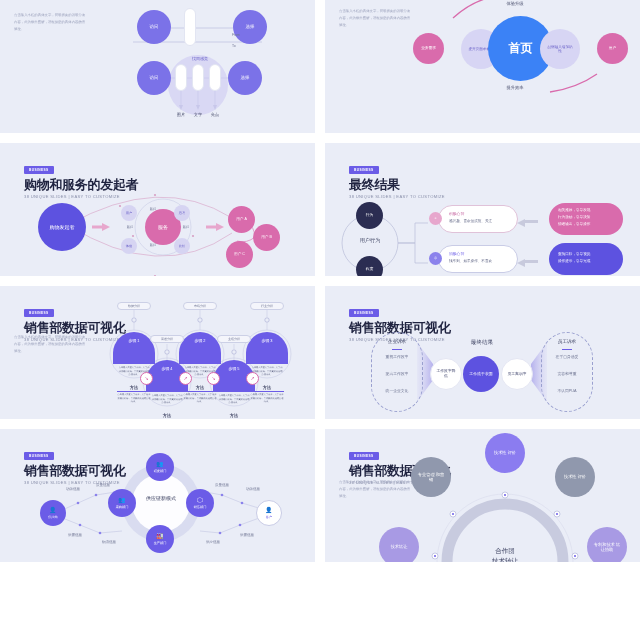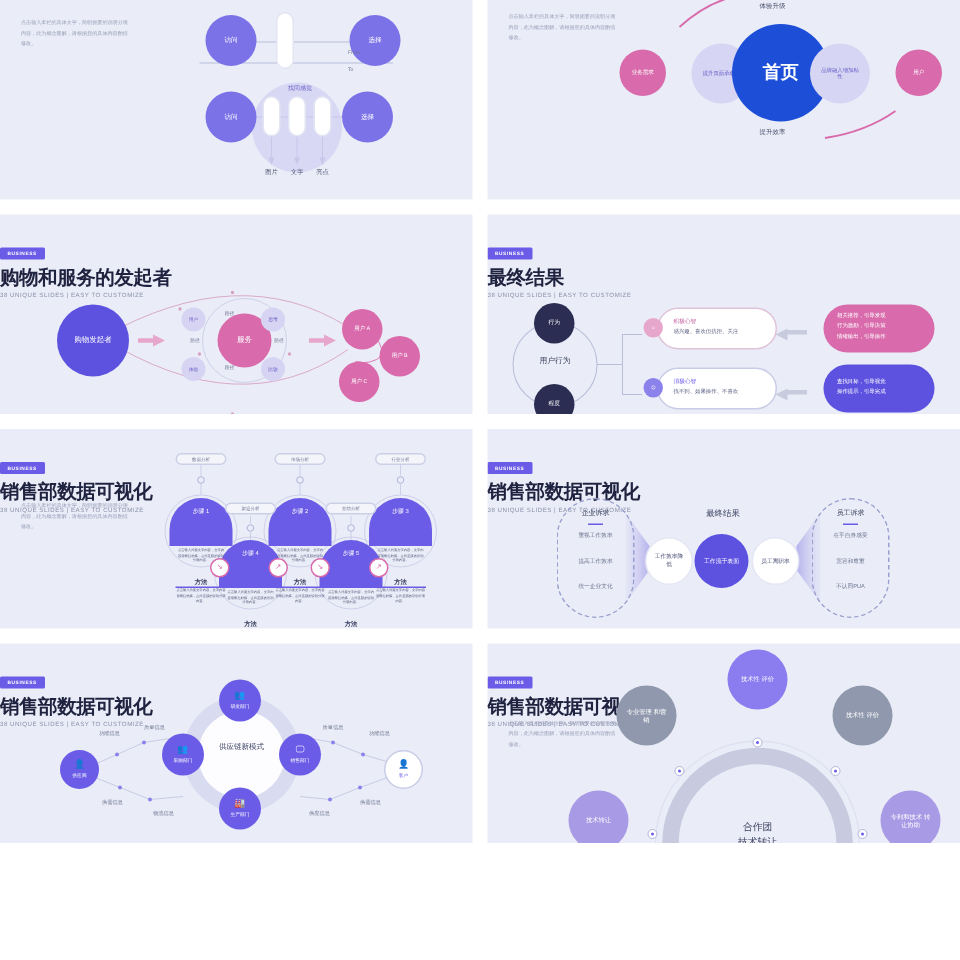--- a/index.html
+++ b/index.html
@@ -1,21 +1,21 @@
 <!DOCTYPE html>
 <html><head>
 <meta charset="utf-8">
 <style>
   * { box-sizing: border-box; margin:0; padding:0; }
   html,body { width:640px; height:640px; background:#ffffff;
     font-family:"Liberation Sans", sans-serif; overflow:hidden; }
   #grid { display:grid; grid-template-columns:315px 315px; grid-auto-rows:133px;
     column-gap:10px; row-gap:10px; padding:0px 0 0 0; }
   .slide { background:#eaedf7; position:relative; overflow:hidden; }
-  .hdr { position:absolute; left:0; top:14px; }
+  .hdr { position:absolute; left:24px; top:14px; }
   .badge { display:inline-block; background:#6b5ce7; color:#fff; font-size:3.2px;
     letter-spacing:.4px; padding:2px 5px; border-radius:1px; font-weight:700; }
   .title { font-size:13px; font-weight:700; color:#1f2340; margin-top:3px;
     letter-spacing:-.3px; line-height:1.05; }
   .subtitle { font-size:4.1px; color:#8a90ab; letter-spacing:.35px; margin-top:2px; }
   .body-text { font-size:3.4px; color:#9aa0bb; line-height:2.05; width:74px; }
   .circle { border-radius:50%; display:flex; align-items:center; justify-content:center;
     text-align:center; color:#fff; position:absolute; line-height:1.25; }
   .lbl { position:absolute; color:#6e7492; text-align:center; }
   svg { position:absolute; left:0; top:0; overflow:visible; }
@@ -93,21 +93,21 @@
 
     <div class="lbl" style="left:165px;top:1px;width:50px;font-size:4.3px;color:#4d5270;">体验升级</div>
     <div class="lbl" style="left:165px;top:85px;width:50px;font-size:4.3px;color:#4d5270;">提升效率</div>
 
     <div class="circle" style="left:88px;top:33px;width:31px;height:31px;background:#d96bac;font-size:3.7px;">
       <span>业务需求</span>
     </div>
     <div class="circle" style="left:136px;top:29px;width:40px;height:40px;background:#d7d5f4;color:#6b62c9;font-size:3.6px;">
       <span style="width:26px;display:block;">提升页面承载率</span>
     </div>
-    <div class="circle" style="left:163px;top:16px;width:65px;height:65px;background:#1d4ed8;font-size:12px;font-weight:600;">
+    <div class="circle" style="left:163px;top:16px;width:65px;height:65px;background:#3b82f6;font-size:12px;font-weight:600;">
       <span>首页</span>
     </div>
     <div class="circle" style="left:215px;top:29px;width:40px;height:40px;background:#d7d5f4;color:#6b62c9;font-size:3.6px;">
       <span style="width:26px;display:block;">品牌融入增加粘性</span>
     </div>
     <div class="circle" style="left:272px;top:33px;width:31px;height:31px;background:#d96bac;font-size:3.7px;">
       <span>用户</span>
     </div>
   </div>
 

